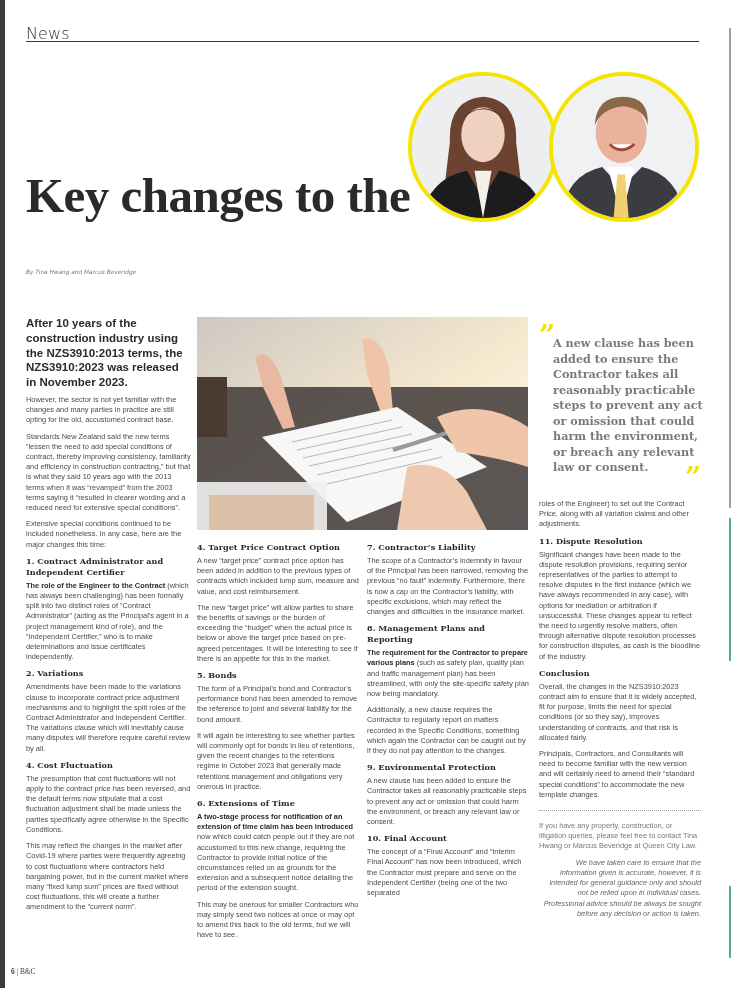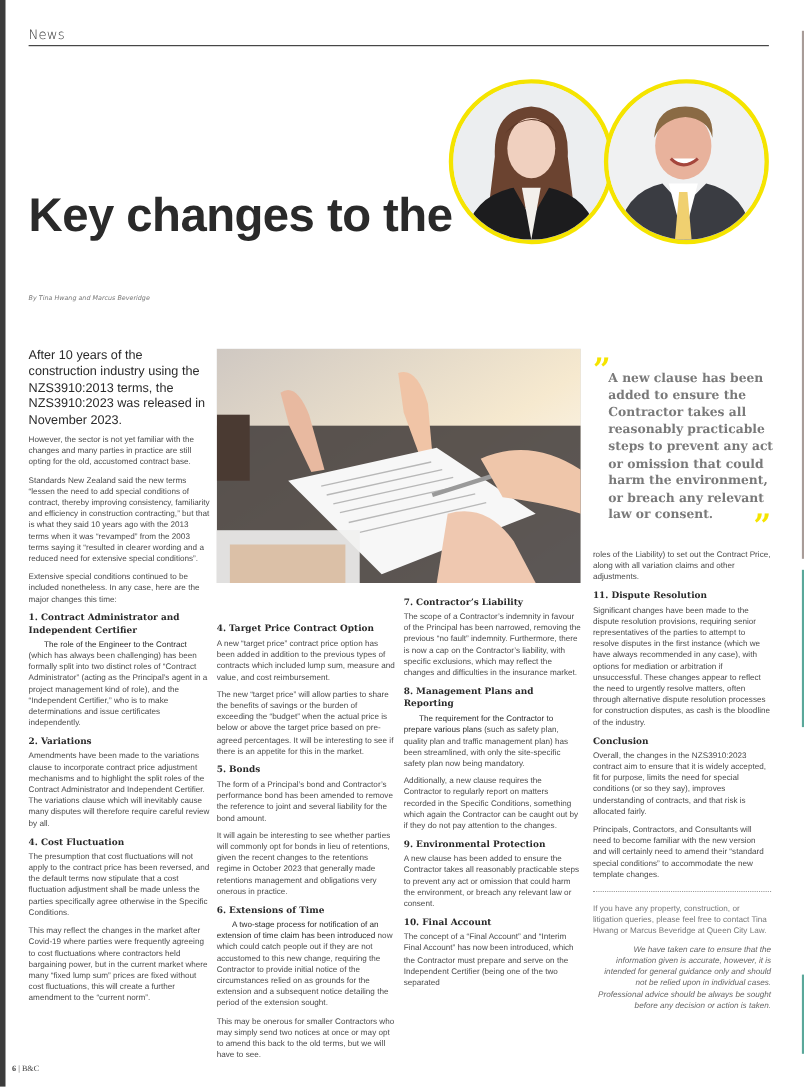--- a/index.html
+++ b/index.html
@@ -4,43 +4,43 @@
 <style>
   * { box-sizing: border-box; margin: 0; padding: 0; }
   html, body { width: 731px; height: 988px; overflow: hidden; background: #ffffff; }
   body { position: relative; font-family: "DejaVu Sans", sans-serif; color: #3a3a3a; }
 
   .left-edge { position: absolute; left: 0; top: 0; width: 5px; height: 988px; background: #3b3b3b; }
   .right-rule-gray { position: absolute; left: 729px; top: 28px; width: 2px; height: 480px; background: #a89c98; }
   .right-rule-teal1 { position: absolute; left: 729px; top: 518px; width: 2px; height: 143px; background: #5aa89a; }
   .right-rule-teal2 { position: absolute; left: 729px; top: 886px; width: 2px; height: 72px; background: #5aa89a; }
 
-  .section-label { position: absolute; left: 26px; top: 24px; font-family: "DejaVu Sans", sans-serif; font-size: 12px; color: #333; font-weight: 300; letter-spacing: 0.1px; }
+  .section-label { position: absolute; left: 26px; top: 24px; font-family: "DejaVu Sans", sans-serif; font-size: 16px; color: #333; font-weight: 300; letter-spacing: 0.1px; }
   .section-rule { position: absolute; left: 26px; top: 41px; width: 673px; height: 1px; background: #333; }
 
   .headshot { position: absolute; top: 72px; width: 150px; height: 150px; border-radius: 50%; border: 4px solid #f5e400; overflow: hidden; background: #eef0f2; }
   .headshot.one { left: 408px; }
   .headshot.two { left: 549px; }
   .headshot svg { width: 100%; height: 100%; display: block; }
 
-  .title { position: absolute; left: 26px; top: 173px; font-family: Liberation Sans, sans-serif; font-weight: bold; font-size: 43px; line-height: 46px; color: #2a2a2a; letter-spacing: -0.5px; }
+  .title { position: absolute; left: 26px; top: 173px; font-family: Liberation Serif, serif; font-weight: bold; font-size: 49px; line-height: 46px; color: #2a2a2a; letter-spacing: -0.5px; }
   .byline { position: absolute; left: 26px; top: 269px; font-family: "DejaVu Sans", sans-serif; font-style: italic; font-size: 5.8px; color: #777; }
 
   .col { position: absolute; font-family: "Liberation Sans", sans-serif; font-size: 7.4px; line-height: 10.2px; color: #4a4a4a; }
   .col p { margin-bottom: 6px; }
   .col h3 { font-family: "DejaVu Serif", serif; font-weight: bold; font-size: 8.1px; line-height: 11px; color: #2a2a2a; margin: 2px 0 3px; }
-  .col .strong { font-weight: normal; color: #2a2a2a; margin-left: 14px; }
+  .col .strong { font-weight: bold; color: #2a2a2a; }
   .col .italic { font-style: italic; color: #666; text-align: right; }
 
   .col1 { left: 26px; top: 316px; width: 165px; }
-  .col2 { left: 197px; top: 564px; width: 162px; }
+  .col2 { left: 197px; top: 540px; width: 162px; }
   .col3 { left: 367px; top: 540px; width: 162px; }
   .col4 { left: 539px; top: 499px; width: 162px; }
 
-  .lede { font-family: "Liberation Sans", sans-serif; font-weight: normal; font-size: 11.5px; line-height: 14.8px; color: #2a2a2a; margin-bottom: 5px; }
+  .lede { font-family: "Liberation Sans", sans-serif; font-weight: bold; font-size: 11.5px; line-height: 14.8px; color: #2a2a2a; margin-bottom: 5px; }
 
   .photo { position: absolute; left: 197px; top: 317px; width: 331px; height: 213px; overflow: hidden; background: #dcdcdc; }
   .photo svg { width: 100%; height: 100%; display: block; }
 
   .pullquote { position: absolute; left: 539px; top: 322px; width: 165px; height: 168px; }
   .pq-open { position: absolute; left: 0; top: 0; font-family: "DejaVu Serif", serif; font-weight: bold; font-size: 28px; line-height: 28px; color: #f5e400; }
   .pq-close { position: absolute; left: 146px; top: 142px; font-family: "DejaVu Serif", serif; font-weight: bold; font-size: 28px; line-height: 28px; color: #f5e400; }
   .pq-text { position: absolute; left: 14px; top: 14px; width: 150px; font-family: "DejaVu Serif", serif; font-weight: bold; font-size: 11.2px; line-height: 15.5px; color: #7a7a7a; }
 
   .divider-dotted { border-top: 1px dotted #999; margin: 10px 0 10px; }
@@ -163,21 +163,21 @@
   <p>The concept of a “Final Account” and “Interim Final Account” has now been introduced, which the Contractor must prepare and serve on the Independent Certifier (being one of the two separated</p>
 </div>
 
 <div class="pullquote">
   <div class="pq-open">”</div>
   <div class="pq-text">A new clause has been added to ensure the Contractor takes all reasonably practicable steps to prevent any act or omission that could harm the environment, or breach any relevant law or consent.</div>
   <div class="pq-close">”</div>
 </div>
 
 <div class="col col4">
-  <p>roles of the Liability) to set out the Contract Price, along with all variation claims and other adjustments.</p>
+  <p>roles of the Engineer) to set out the Contract Price, along with all variation claims and other adjustments.</p>
 
   <h3>11. Dispute Resolution</h3>
   <p>Significant changes have been made to the dispute resolution provisions, requiring senior representatives of the parties to attempt to resolve disputes in the first instance (which we have always recommended in any case), with options for mediation or arbitration if unsuccessful. These changes appear to reflect the need to urgently resolve matters, often through alternative dispute resolution processes for construction disputes, as cash is the bloodline of the industry.</p>
 
   <h3>Conclusion</h3>
   <p>Overall, the changes in the NZS3910:2023 contract aim to ensure that it is widely accepted, fit for purpose, limits the need for special conditions (or so they say), improves understanding of contracts, and that risk is allocated fairly.</p>
   <p>Principals, Contractors, and Consultants will need to become familiar with the new version and will certainly need to amend their “standard special conditions” to accommodate the new template changes.</p>
 
   <div class="divider-dotted"></div>
 

